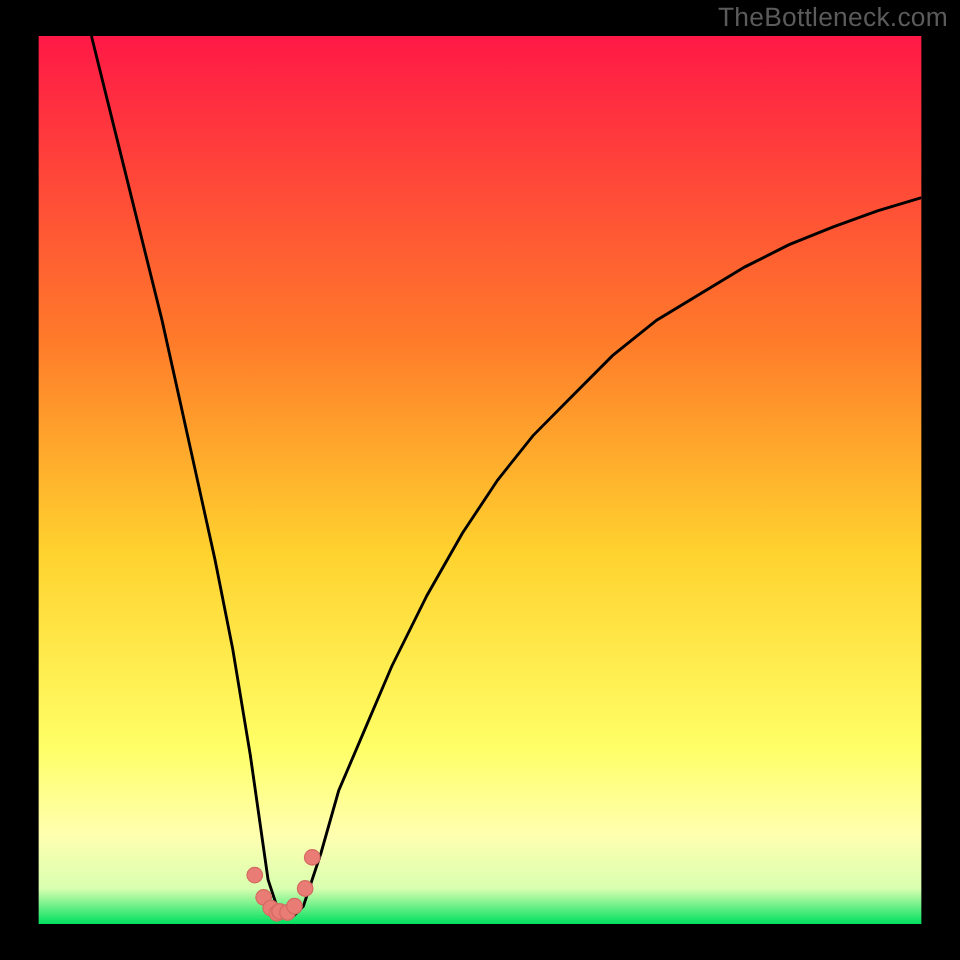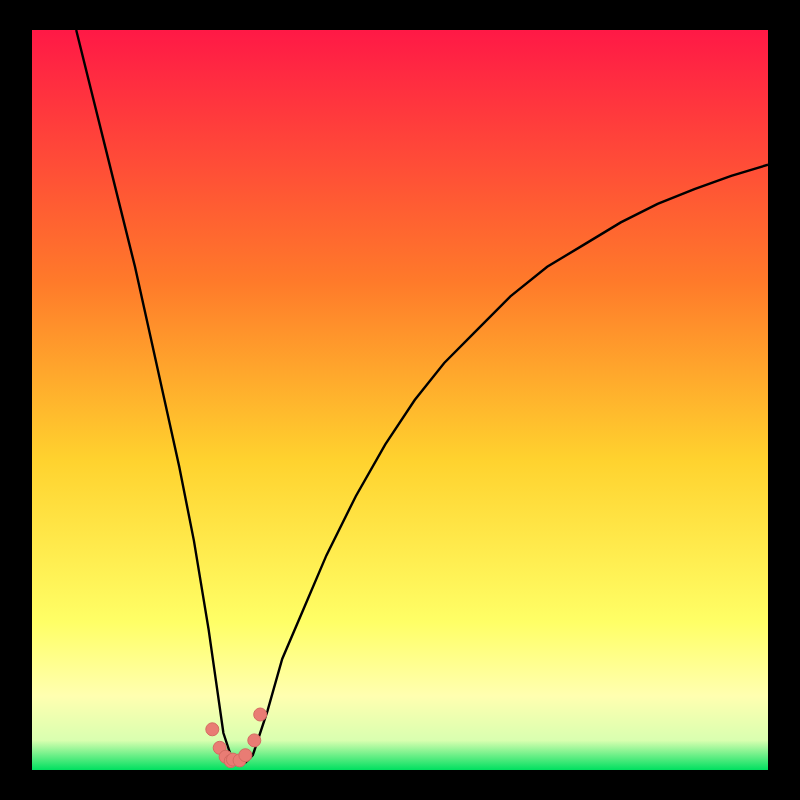--- a/index.html
+++ b/index.html
@@ -38,20 +38,21 @@
   }
   svg {
     display: block;
   }
 </style>
 </head>
 <body>
 
 <div class="frame">
 
+  <div class="watermark">TheBottleneck.com</div>
 
   <div class="plot-wrap">
     <svg id="chart-svg" width="736" height="740" viewBox="0 0 736 740">
       <defs>
         <linearGradient id="bg-grad" x1="0" y1="0" x2="0" y2="1">
           <stop id="g0" offset="0%" stop-color="#ff1946"></stop>
           <stop id="g1" offset="34%" stop-color="#ff7a2a"></stop>
           <stop id="g2" offset="58%" stop-color="#ffd22e"></stop>
           <stop id="g3" offset="80%" stop-color="#ffff66"></stop>
           <stop id="g4" offset="90%" stop-color="#ffffb0"></stop>

